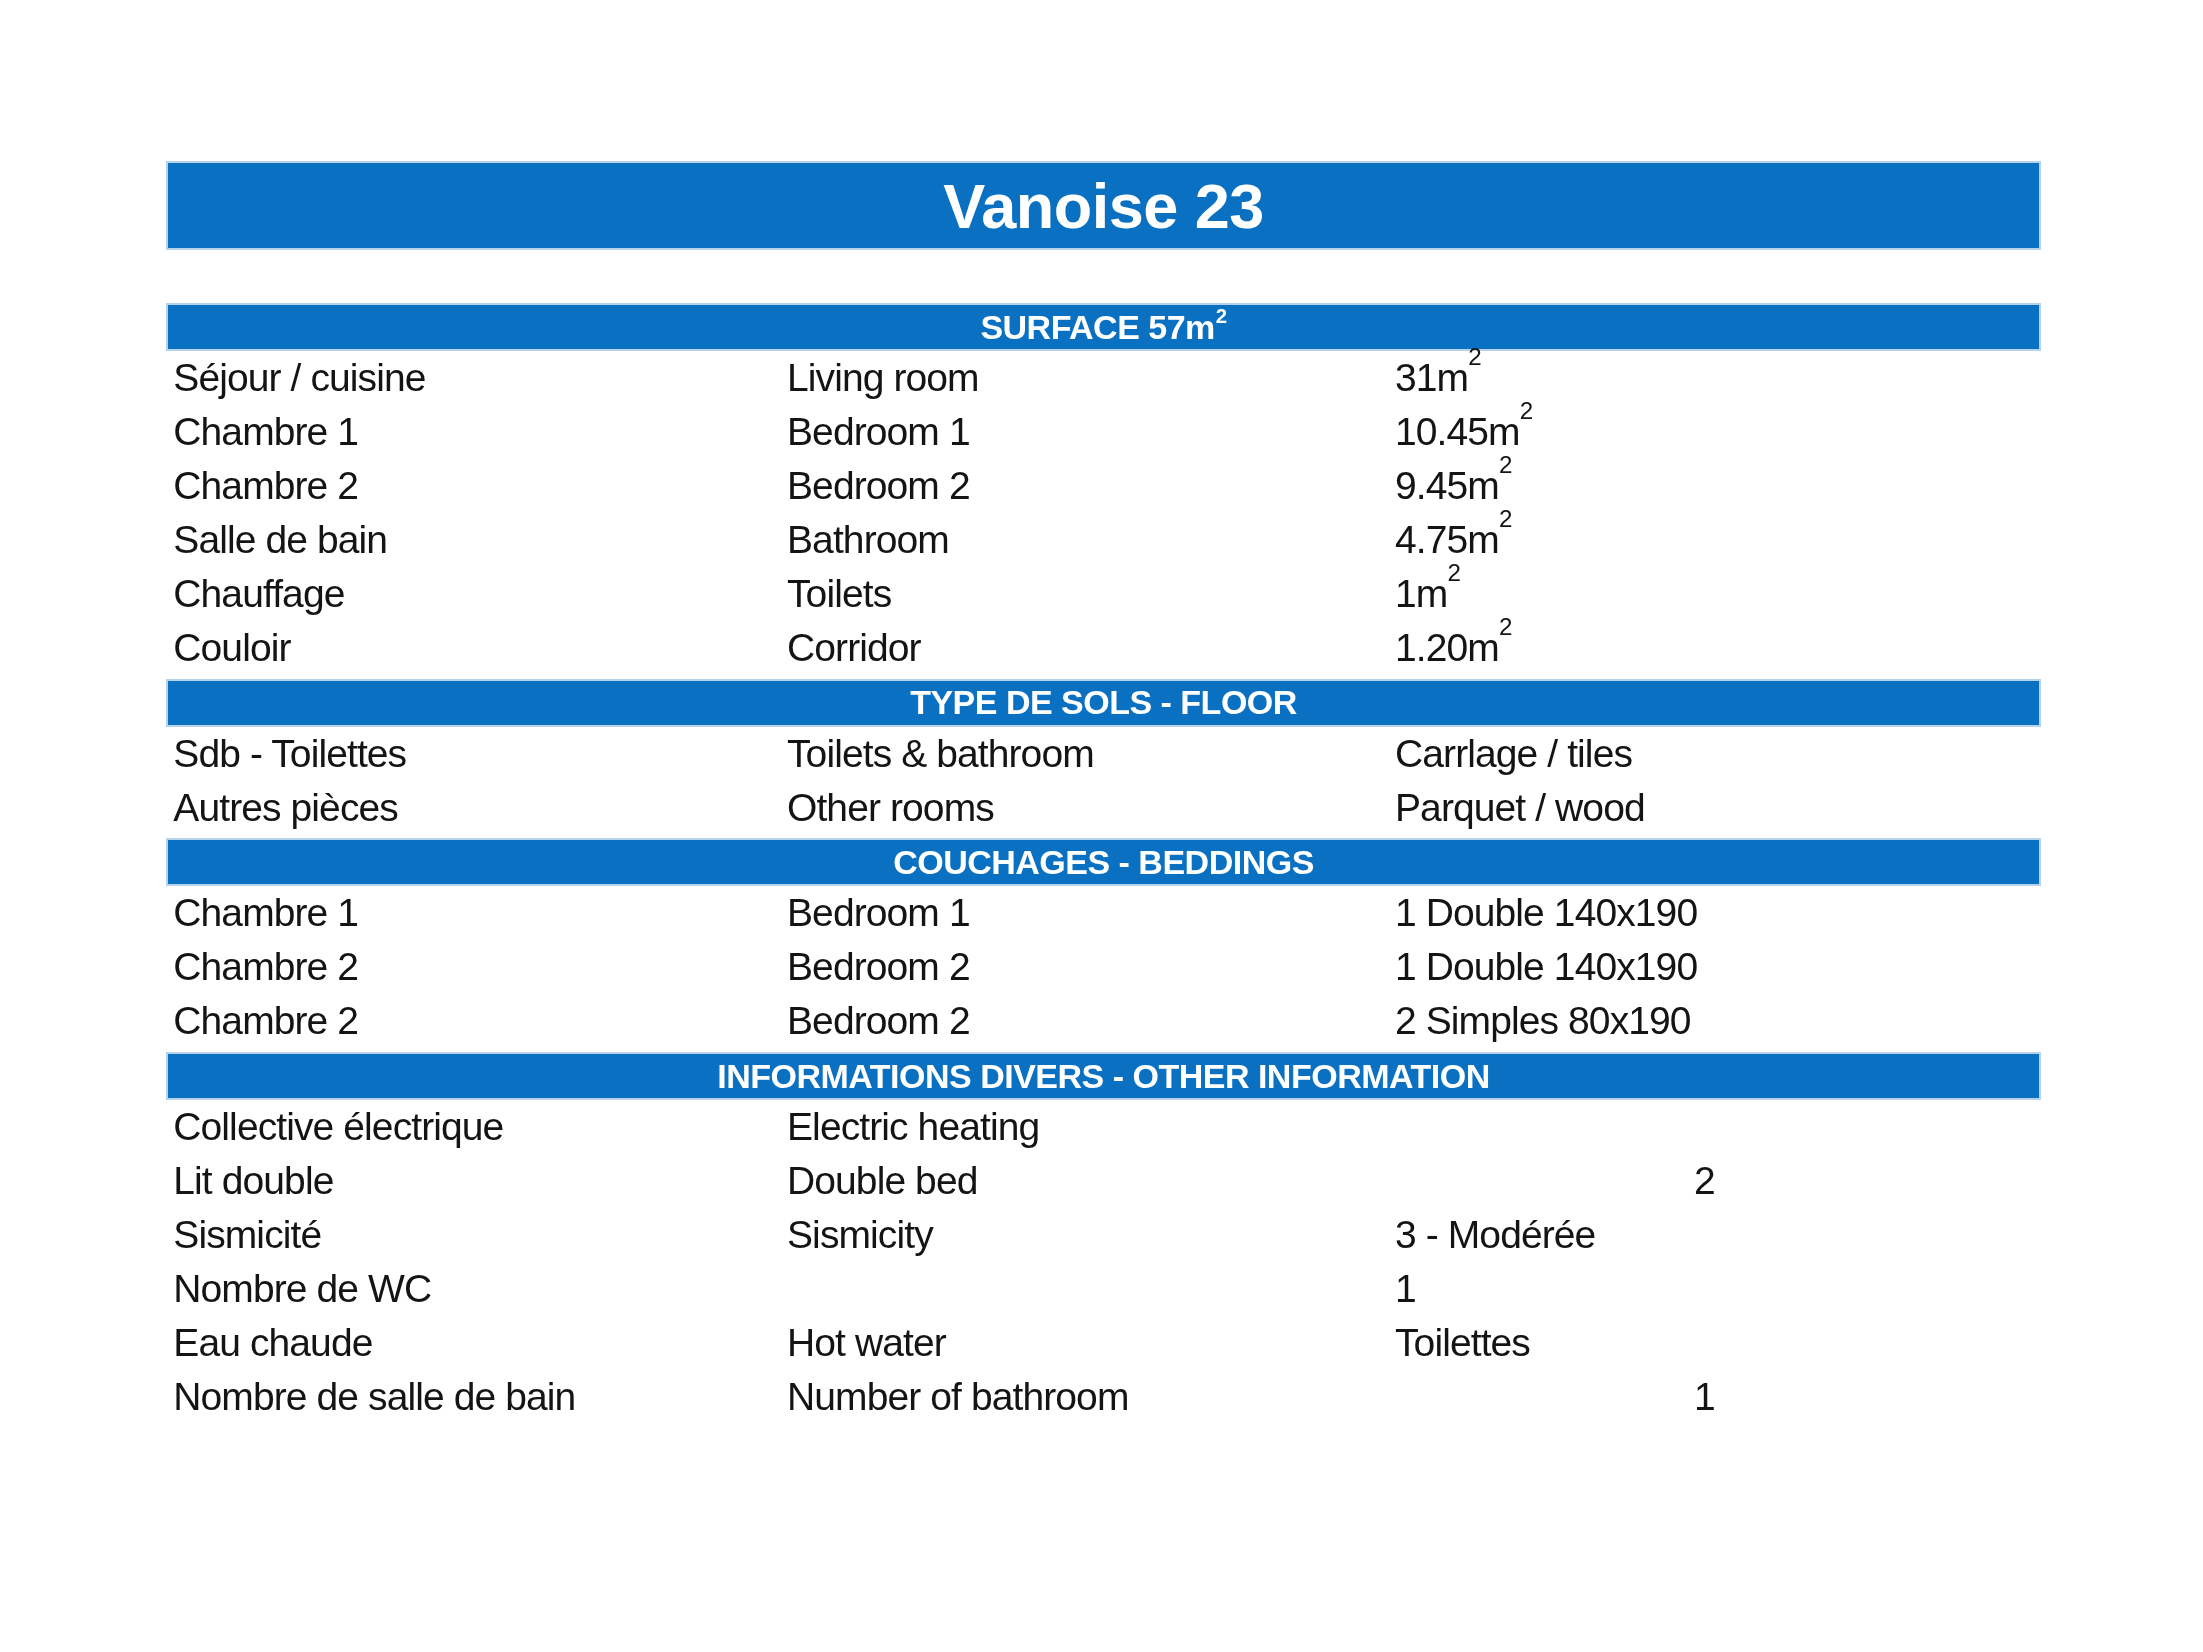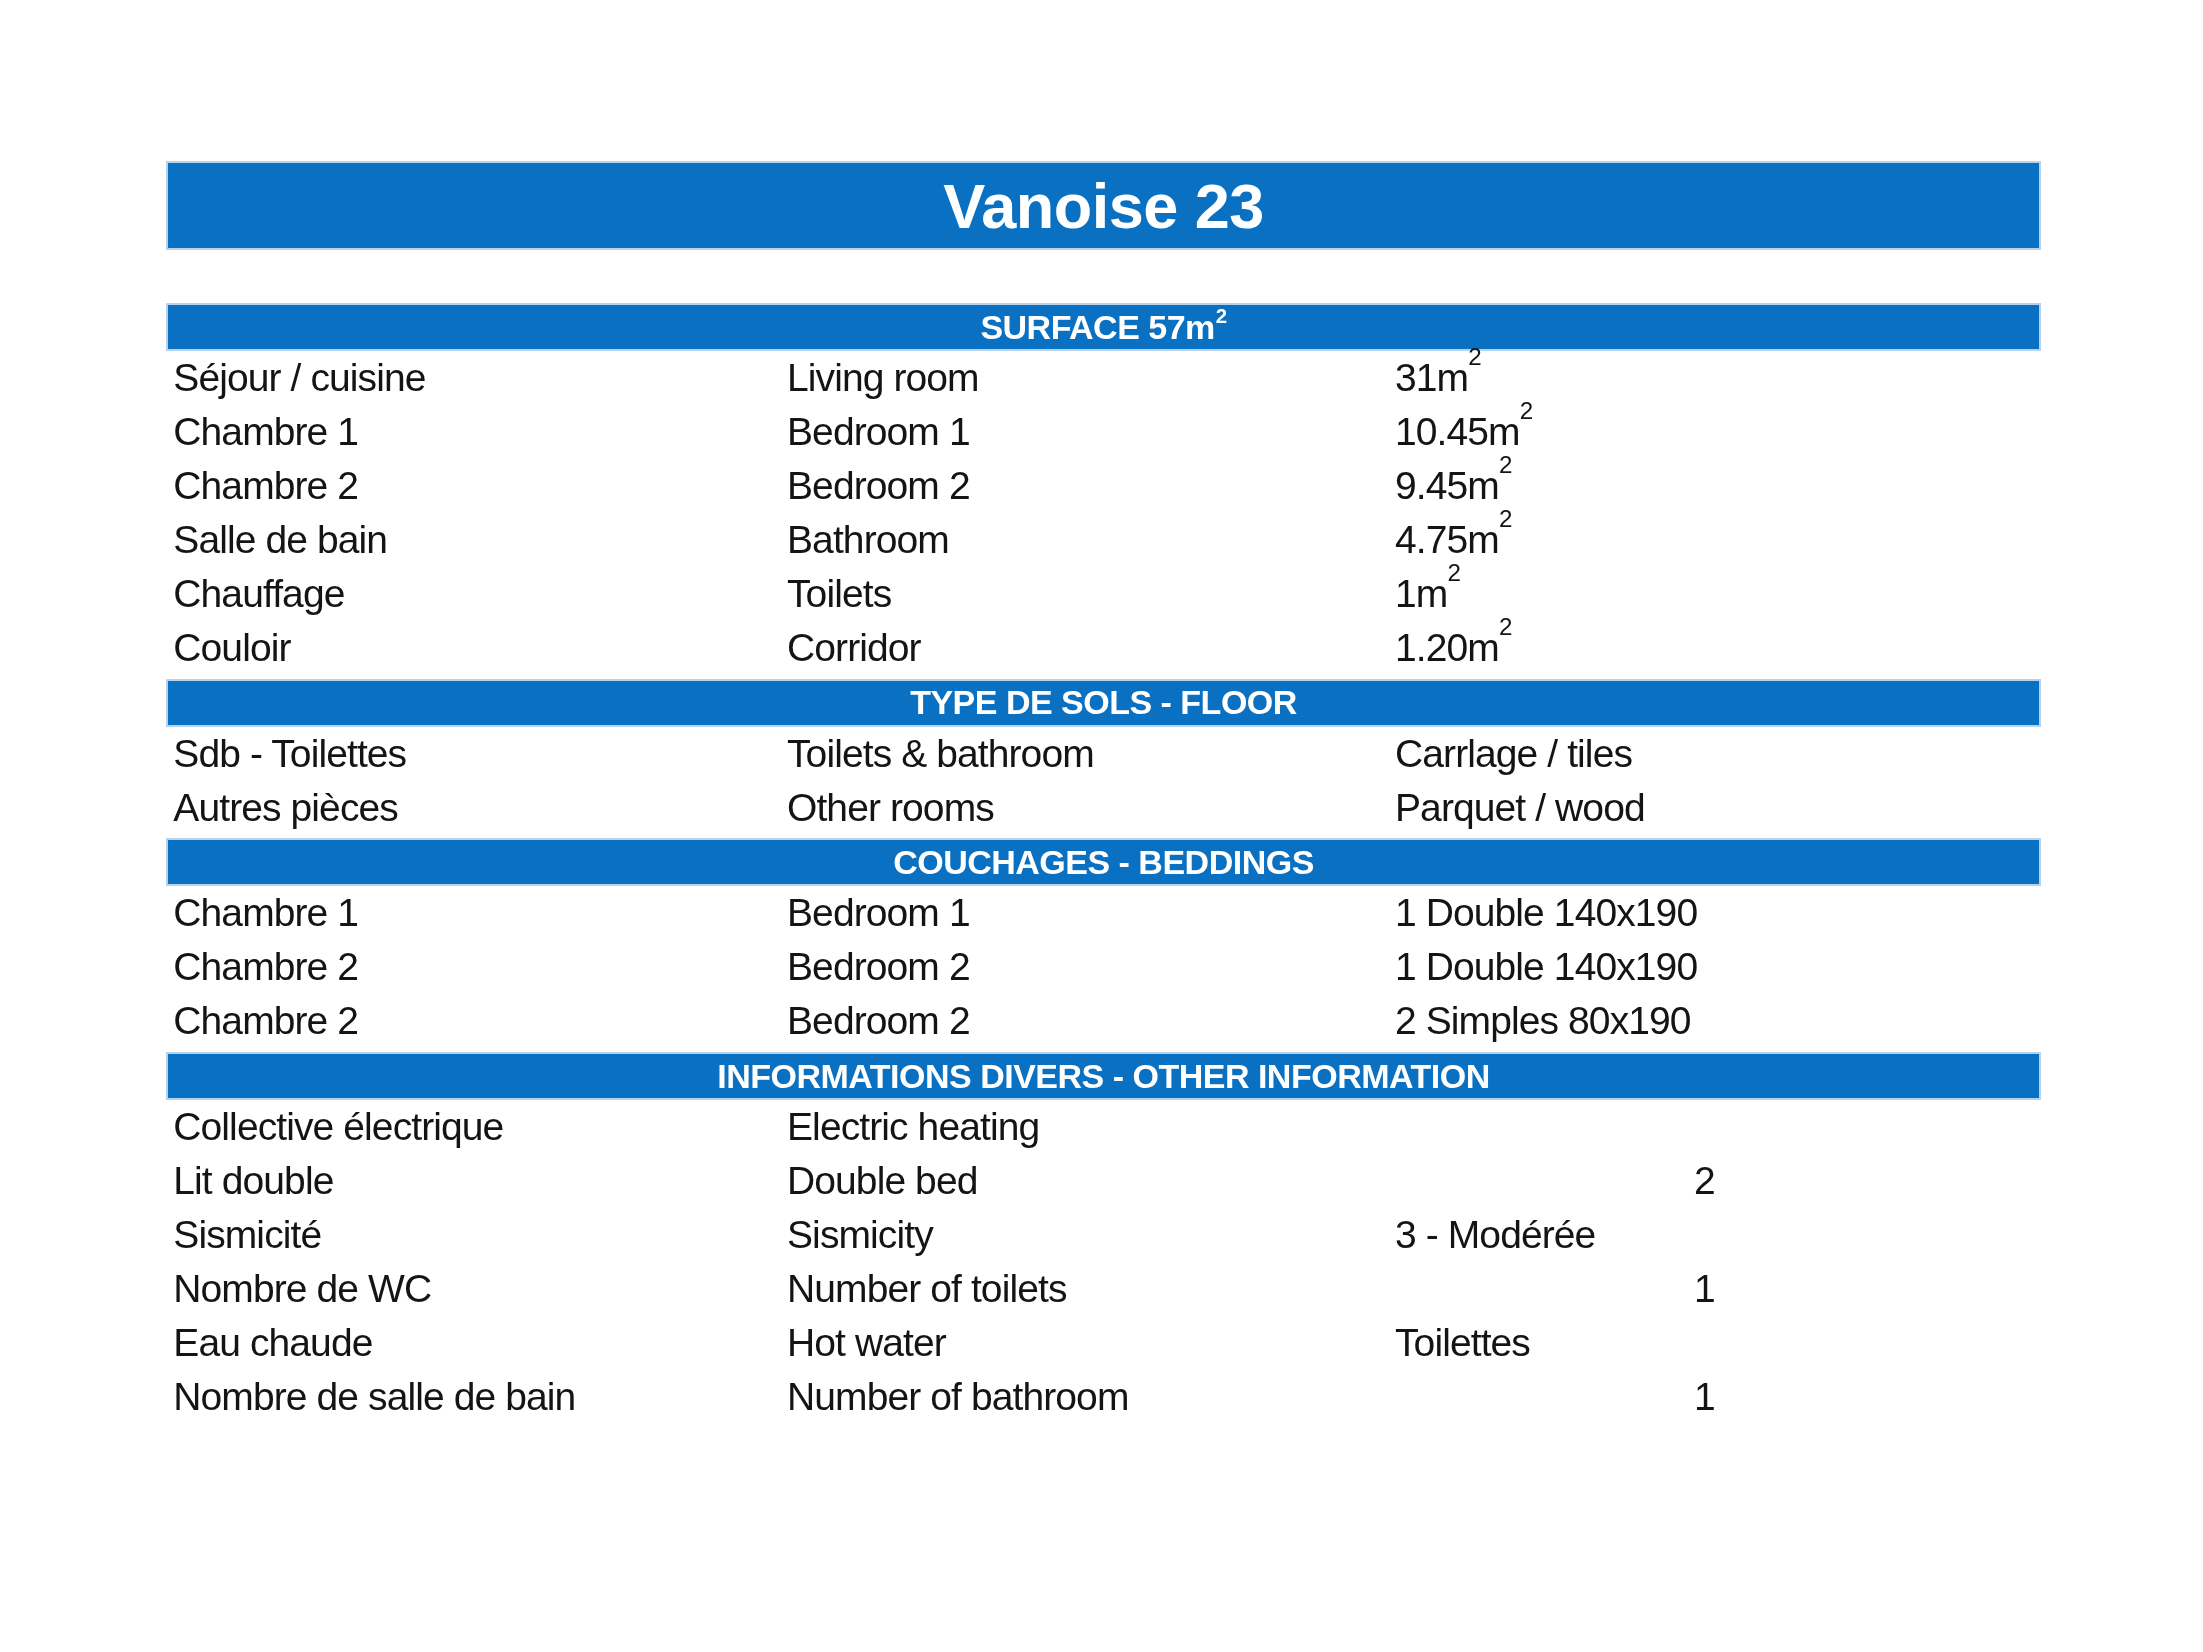--- a/index.html
+++ b/index.html
@@ -202,21 +202,20 @@
 
   <div class="row">
     <div class="cell c1">Sismicité</div>
     <div class="cell c2">Sismicity</div>
     <div class="cell c3"><span class="val">3 - Modérée</span></div>
     <div class="cell c4"></div>
   </div>
 
   <div class="row">
     <div class="cell c1">Nombre de WC</div>
-    <div class="cell c2">Number of toilets</div>
     <div class="cell c3"><span class="val"></span></div>
     <div class="cell c4">1</div>
   </div>
 
   <div class="row">
     <div class="cell c1">Eau chaude</div>
     <div class="cell c2">Hot water</div>
     <div class="cell c3"><span class="val">Toilettes</span></div>
     <div class="cell c4"></div>
   </div>

